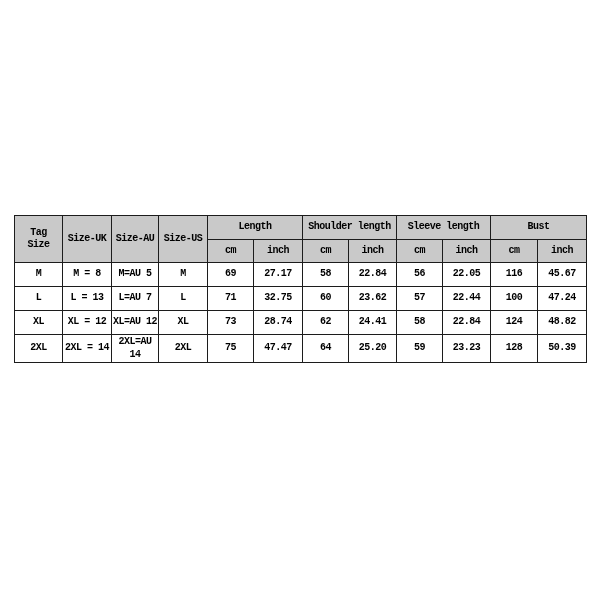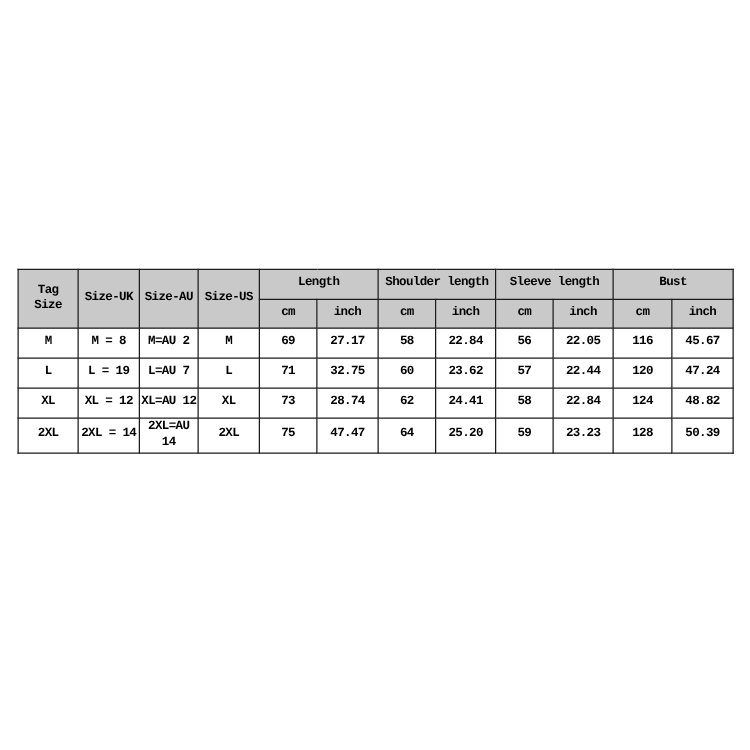--- a/index.html
+++ b/index.html
@@ -93,43 +93,43 @@
           <th>cm</th>
           <th>inch</th>
           <th>cm</th>
           <th>inch</th>
         </tr>
       </thead>
       <tbody>
         <tr class="row-m">
           <td>M</td>
           <td>M = 8</td>
-          <td>M=AU 2</td>
+          <td>M=AU 5</td>
           <td>M</td>
           <td>69</td>
           <td>27.17</td>
           <td>58</td>
           <td>22.84</td>
           <td>56</td>
           <td>22.05</td>
           <td>116</td>
           <td>45.67</td>
         </tr>
         <tr class="row-l">
           <td>L</td>
-          <td>L = 19</td>
+          <td>L = 13</td>
           <td>L=AU 7</td>
           <td>L</td>
           <td>71</td>
           <td>32.75</td>
           <td>60</td>
           <td>23.62</td>
           <td>57</td>
           <td>22.44</td>
-          <td>120</td>
+          <td>100</td>
           <td>47.24</td>
         </tr>
         <tr class="row-xl">
           <td>XL</td>
           <td>XL = 12</td>
           <td>XL=AU 12</td>
           <td>XL</td>
           <td>73</td>
           <td>28.74</td>
           <td>62</td>

